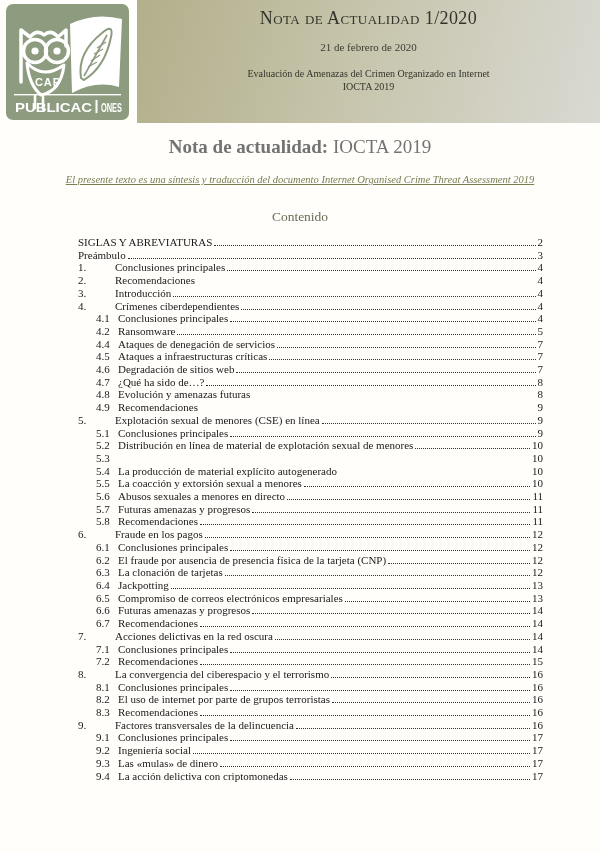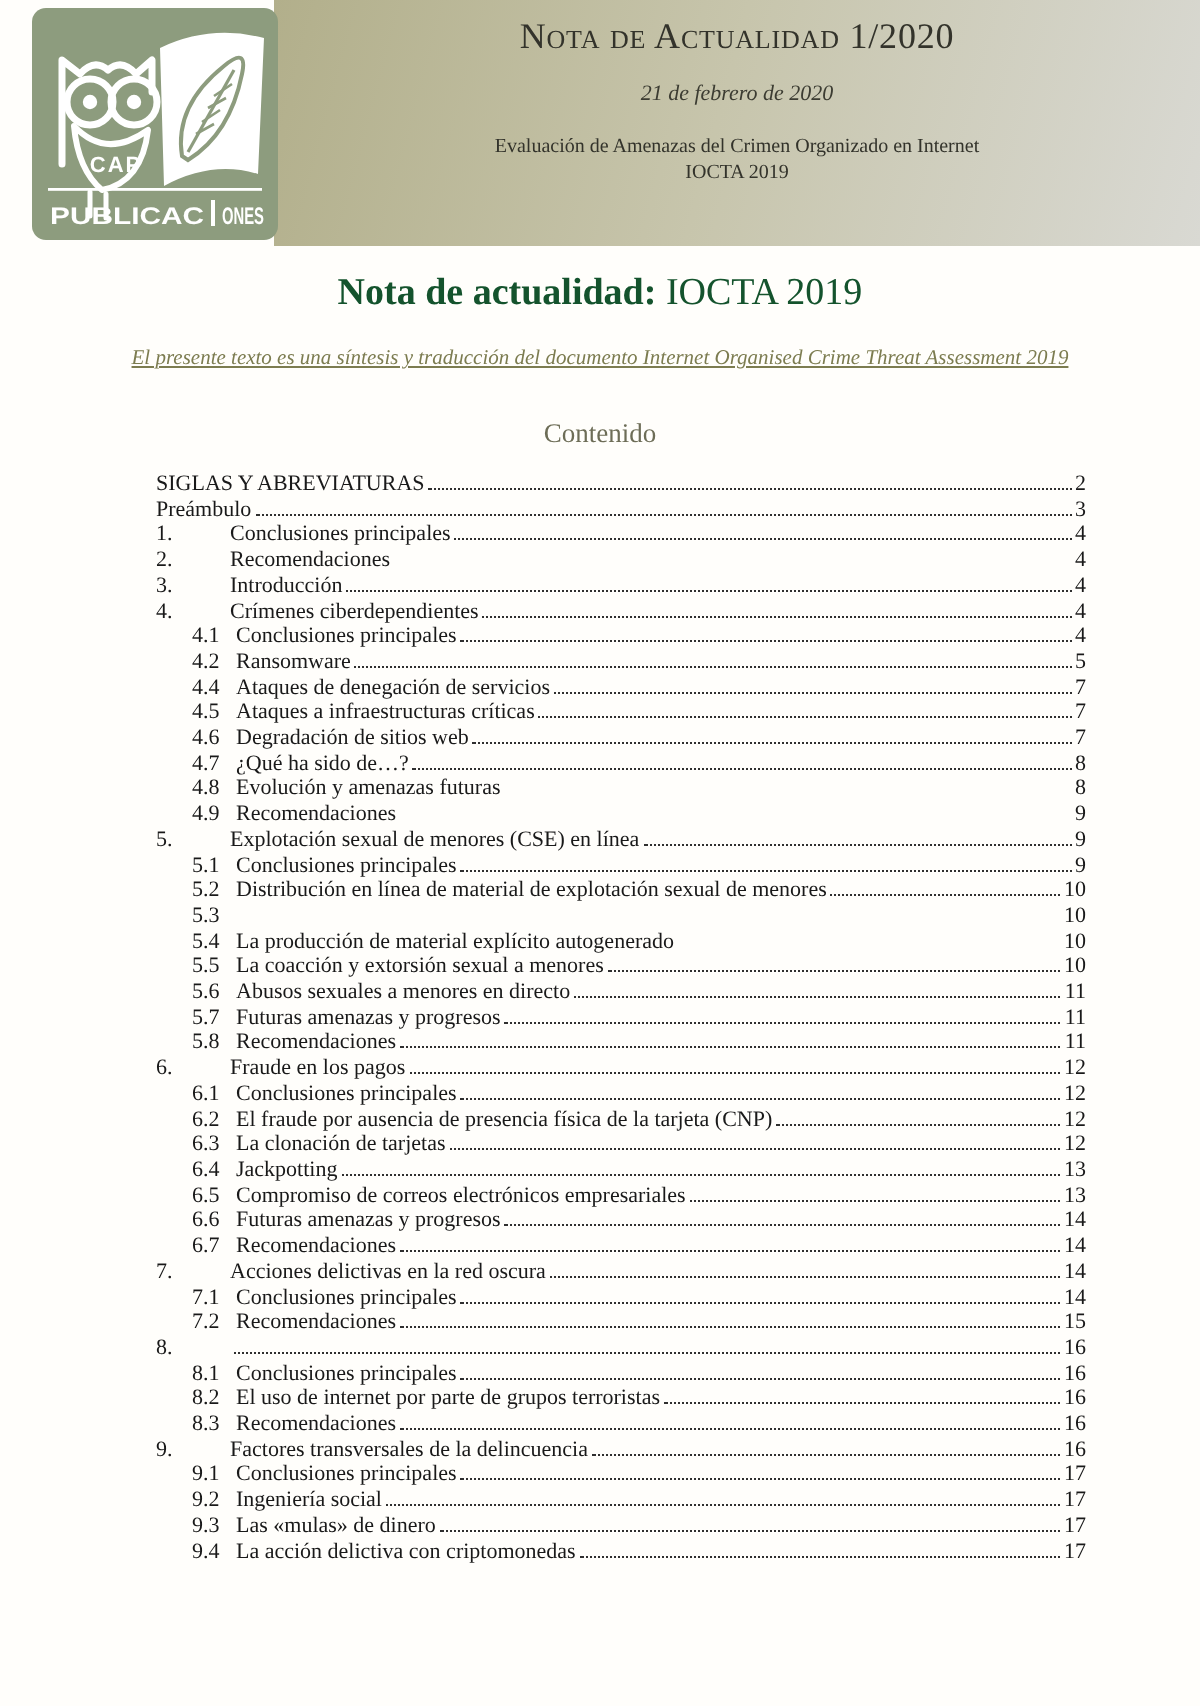--- a/index.html
+++ b/index.html
@@ -19,30 +19,30 @@
     text-align: center;
     color: #393930;
   }
   .band-title {
     font-variant: small-caps;
     font-size: 18px;
     letter-spacing: 0.4px;
     padding-top: 8px;
     color: #33332b;
   }
-  .band-date { font-size: 11px; margin-top: 12px; color: #3c3c32; font-style: italic; }
+  .band-date { font-size: 11px; margin-top: 12px; color: #3c3c32; }
   .band-sub  { font-size: 10px; margin-top: 15px; line-height: 1.26; color: #33332b; }
 
   .logo {
-    position: absolute; left: 16px; top: 4px;
+    position: absolute; left: 6px; top: 4px;
     width: 103px; height: 116px;
   }
 
   
-  .doc-title { text-align: center; margin-top: 13px; font-size: 19px; color: #14532d; }
+  .doc-title { text-align: center; margin-top: 13px; font-size: 19px; color: #737373; }
   .doc-title .b { font-weight: bold; }
   .doc-note  { text-align: center; margin-top: 16px; font-size: 10.5px; }
   .doc-note span {
     font-style: italic;
     text-decoration: underline;
     color: #7c7c50;
   }
   .contents-heading { text-align: center; margin-top: 24px; font-size: 13.5px; color: #6d6d57; }
 
   
@@ -322,20 +322,21 @@
       <span class="toc-page">14</span>
     </div>
       <div class="toc-row lvl2">
       <span class="toc-num">7.2</span>
       <span class="toc-title">Recomendaciones</span>
       <span class="toc-leader"></span>
       <span class="toc-page">15</span>
     </div>
       <div class="toc-row lvl1">
       <span class="toc-num">8.</span>
+      <span class="toc-title">La convergencia del ciberespacio y el terrorismo</span>
       <span class="toc-leader"></span>
       <span class="toc-page">16</span>
     </div>
       <div class="toc-row lvl2">
       <span class="toc-num">8.1</span>
       <span class="toc-title">Conclusiones principales</span>
       <span class="toc-leader"></span>
       <span class="toc-page">16</span>
     </div>
       <div class="toc-row lvl2">

